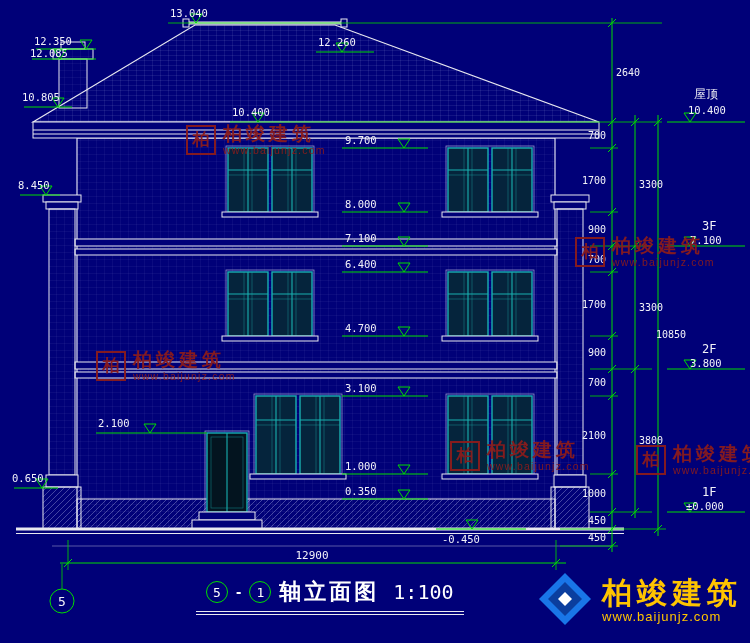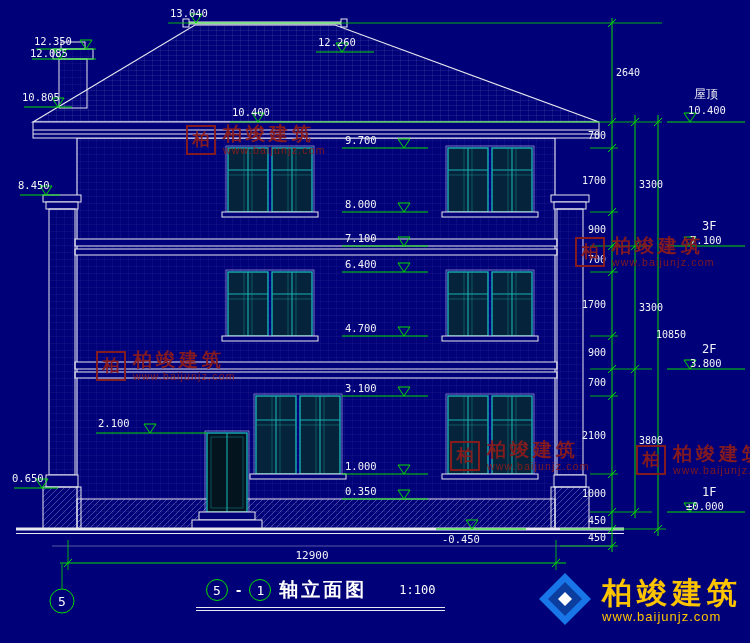--- a/index.html
+++ b/index.html
@@ -29,22 +29,22 @@
            font-family:"DejaVu Sans",sans-serif;white-space:nowrap}
   .wm-url{font-size:10.5px;letter-spacing:1.2px;white-space:nowrap}
   
   .title-wrap{position:absolute;left:196px;top:577px;color:#fff;}
   .title-row{display:flex;align-items:center;gap:8px;padding:0 10px 4px;border-bottom:1px solid #e8e8f0;}
   .title-underline{height:2px;border-bottom:1px solid #e8e8f0;margin-top:1px;}
   .bubble{width:22px;height:22px;border:1.5px solid #00dd00;border-radius:50%;display:flex;
           align-items:center;justify-content:center;font-size:13px;color:#fff;flex:0 0 auto;
           font-family:"DejaVu Sans Mono",monospace}
   .title-dash{font-size:16px;font-weight:bold}
-  .title-text{font-size:19px;font-weight:bold;letter-spacing:3px;font-family:"DejaVu Sans",sans-serif;white-space:nowrap}
-  .title-scale{font-size:12px;margin-left:24px;font-family:"DejaVu Sans Mono",monospace}
+  .title-text{font-size:22px;font-weight:bold;letter-spacing:3px;font-family:"DejaVu Sans",sans-serif;white-space:nowrap}
+  .title-scale{font-size:20px;margin-left:6px;font-family:"DejaVu Sans Mono",monospace}
   
   .brand{position:absolute;left:538px;top:572px;display:flex;align-items:center;gap:10px;color:#ffc400;}
   .brand-name{font-size:30px;font-weight:bold;letter-spacing:5px;font-family:"DejaVu Sans",sans-serif;
               line-height:1.1;white-space:nowrap}
   .brand-url{font-size:13px;letter-spacing:1px;white-space:nowrap}
 </style>
 </head>
 <body>
 
 <div id="stage">

